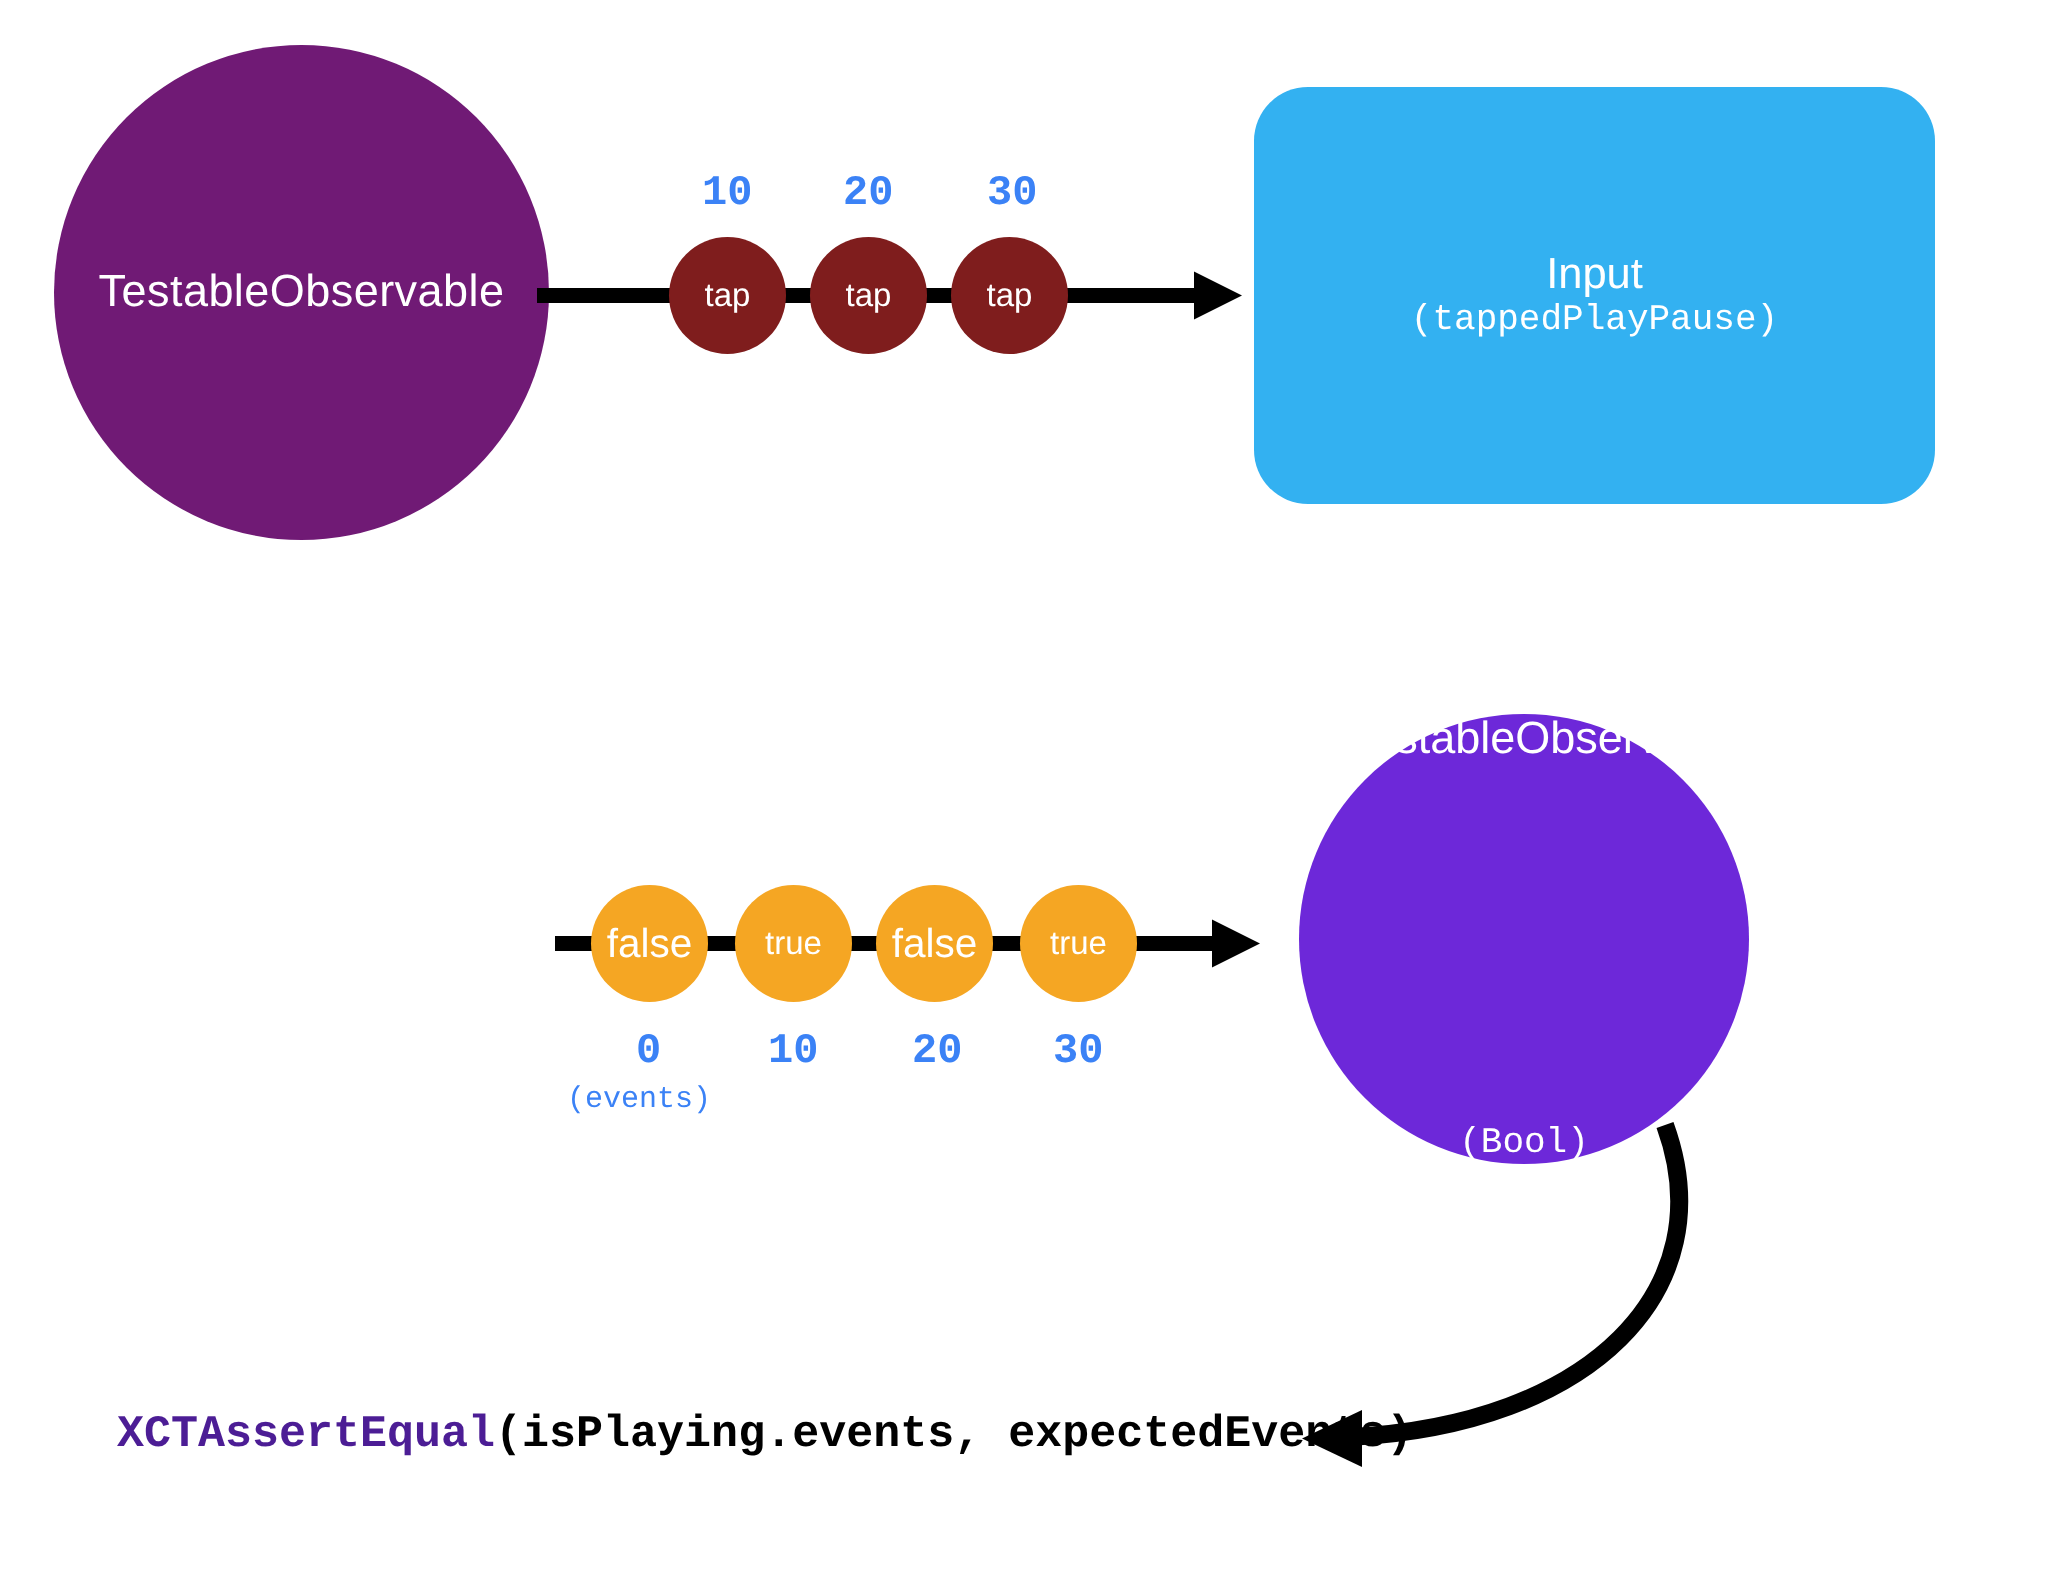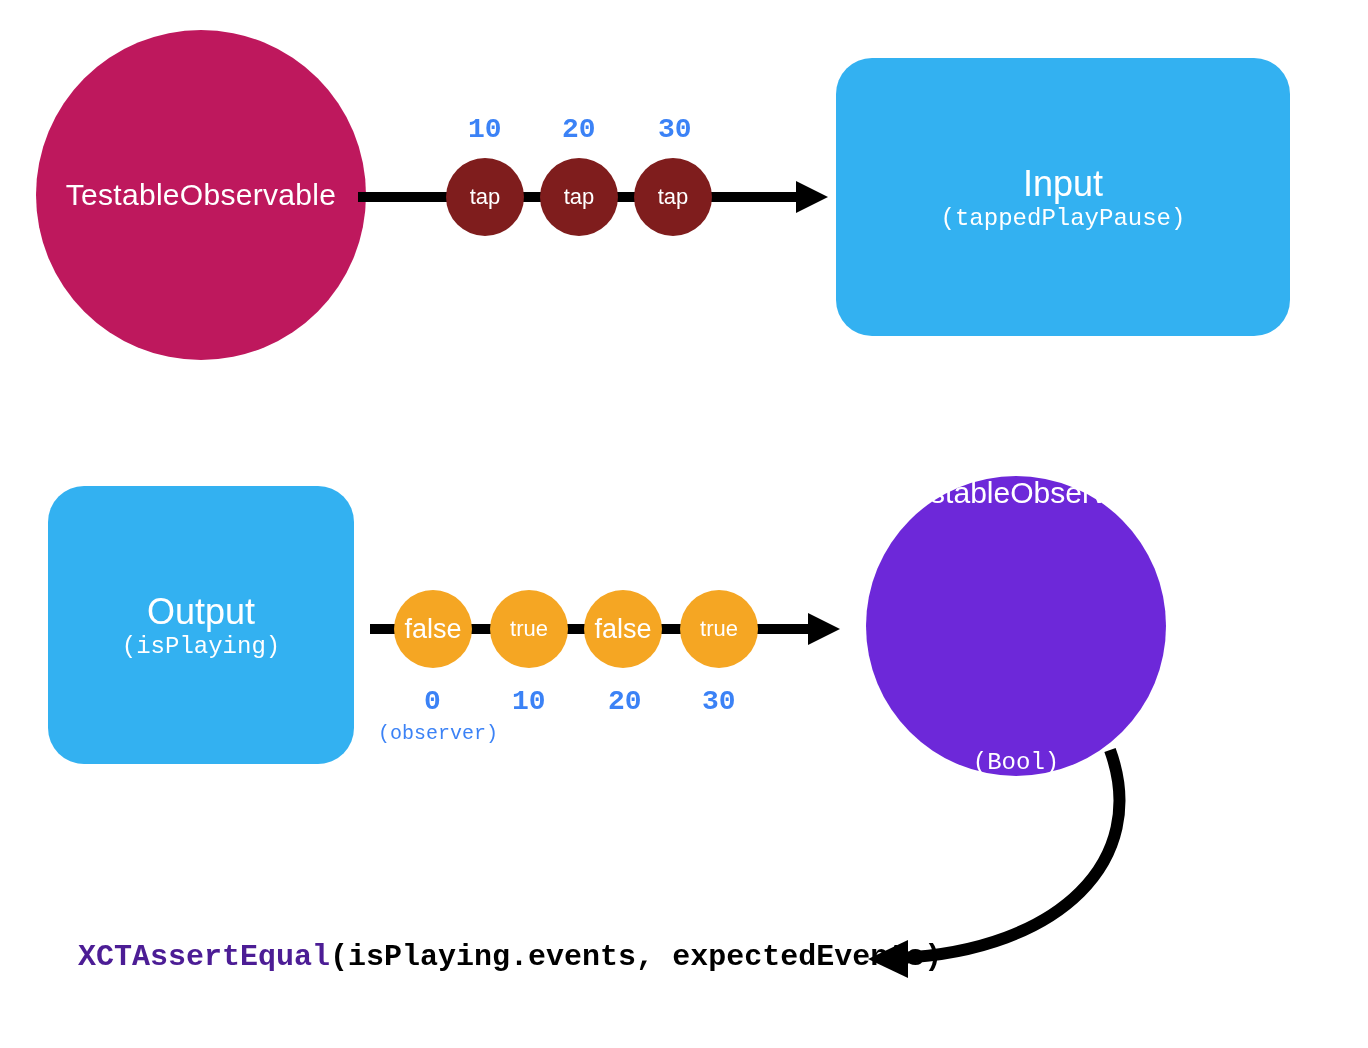--- a/index.html
+++ b/index.html
@@ -18,21 +18,21 @@
   }
   .mono {
     font-family: "SFMono-Regular", Menlo, Consolas, "Liberation Mono", monospace;
   }
   
   .big-green {
     position: absolute;
     width: 330px;
     height: 330px;
     border-radius: 50%;
-    background: #be185d;
+    background: #701a75;
     display: flex;
     align-items: center;
     justify-content: center;
     color: #fff;
     font-size: 30px;
     font-weight: 500;
     letter-spacing: 0.3px;
   }
   
   .box {
@@ -40,21 +40,21 @@
     border-radius: 36px;
     background: #33b1f1;
     color: #fff;
     display: flex;
     flex-direction: column;
     align-items: center;
     justify-content: center;
     text-align: center;
   }
   .box .title {
-    font-size: 36px;
+    font-size: 29px;
     font-weight: 500;
   }
   .box .sub {
     font-size: 24px;
   }
   
   .big-red {
     position: absolute;
     width: 300px;
     height: 300px;
@@ -160,45 +160,39 @@
     <span>tap</span>
   </div>
   <div class="mini mini-green" style="left:634px; top:158px;">
     <span>tap</span>
   </div>
 
   <div class="lbl mono" style="left:468px; top:114px; font-size:28px;">10</div>
   <div class="lbl mono" style="left:562px; top:114px; font-size:28px;">20</div>
   <div class="lbl mono" style="left:658px; top:114px; font-size:28px;">30</div>
 
-  <div class="box" style="left:48px; top:486px; width:306px; height:278px;">
-    <span class="title">Output</span>
-    <span class="sub mono">
-      <span>(</span><span>isPlaying</span><span>)</span>
-    </span>
-  </div>
 
   <div class="arrow" style="left:370px; top:624px; width:440px;"></div>
   <div class="arrow-head" style="left:808px; top:613px;"></div>
 
   <div class="mini mini-orange sm" style="left:394px; top:590px;">
     <span>false</span>
   </div>
   <div class="mini mini-orange" style="left:490px; top:590px;">
     <span>true</span>
   </div>
   <div class="mini mini-orange sm" style="left:584px; top:590px;">
     <span>false</span>
   </div>
   <div class="mini mini-orange" style="left:680px; top:590px;">
     <span>true</span>
   </div>
 
   <div class="lbl mono" style="left:424px; top:686px; font-size:28px;">0</div>
-  <div class="lbl mono" style="left:378px; top:722px; font-size:20px; font-weight:500;">(observer)</div>
+  <div class="lbl mono" style="left:378px; top:722px; font-size:20px; font-weight:500;">(events)</div>
   <div class="lbl mono" style="left:512px; top:686px; font-size:28px;">10</div>
   <div class="lbl mono" style="left:608px; top:686px; font-size:28px;">20</div>
   <div class="lbl mono" style="left:702px; top:686px; font-size:28px;">30</div>
 
   <div class="big-red" style="left:866px; top:476px;">
     <span class="title">TestableObserver</span>
     <span class="sub mono">
       <span>(</span><span>Bool</span><span>)</span>
     </span>
   </div>

